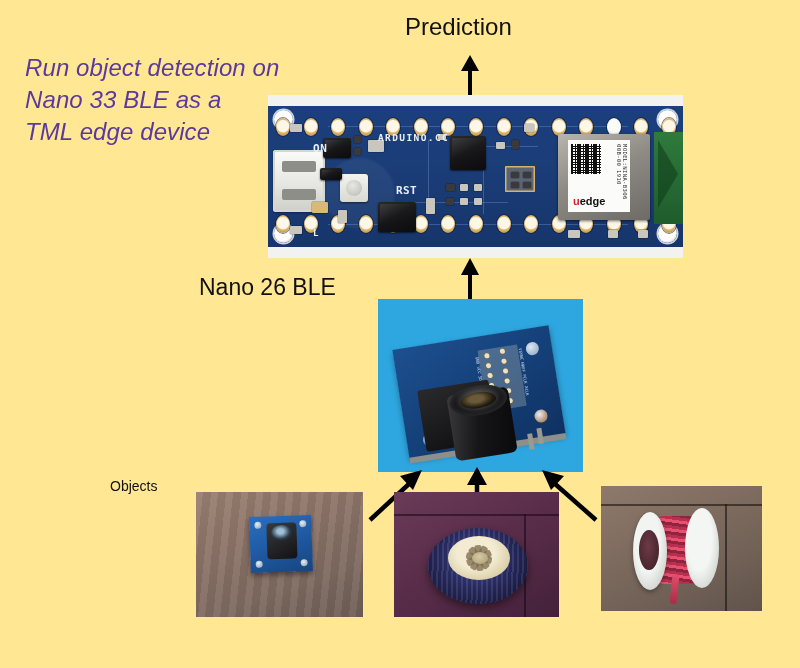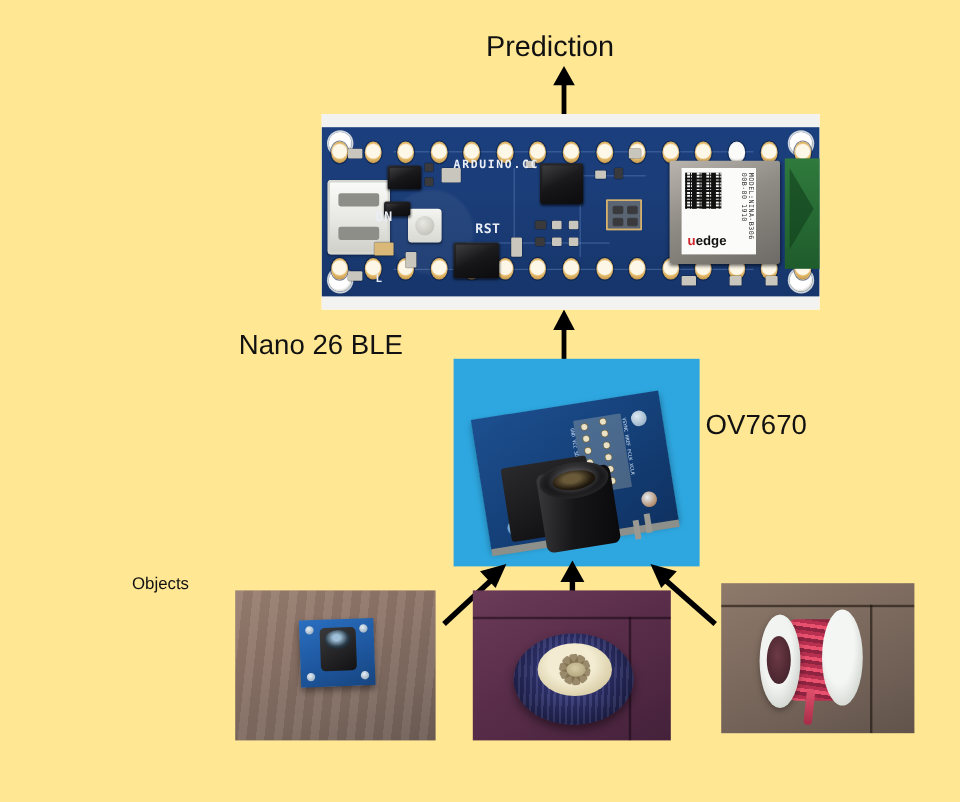--- a/index.html
+++ b/index.html
@@ -6,21 +6,21 @@
   body{
     width:800px;height:668px;overflow:hidden;
     background:#ffe793;
     font-family:"Liberation Sans", sans-serif;
     position:relative;
   }
   #stage{position:absolute;left:0;top:0;width:800px;height:668px;background:#ffe793;}
 
   
   .label{position:absolute;color:#111;white-space:nowrap;}
-  #prediction-label{left:405px;top:26px;font-size:24px;}
+  #prediction-label{left:405px;top:13px;font-size:24px;}
   #nano-label{left:199px;top:274px;font-size:23px;}
   #ov-label{left:588px;top:341px;font-size:23px;}
   #objects-label{left:110px;top:478px;font-size:14px;}
   #headline{
     position:absolute;left:25px;top:52px;width:300px;
     font-size:24px;font-style:italic;color:#5b3a9e;line-height:1.33;
     letter-spacing:.1px;
   }
   #headline div{white-space:nowrap;}
 
@@ -56,21 +56,21 @@
       box-shadow:0 0 0 1.5px rgba(240,240,235,.85);}
   
   #usb{position:absolute;left:5px;top:44px;width:52px;height:62px;border-radius:3px;
     background:linear-gradient(180deg,#fbfbf9,#e6e6e2 55%,#cfcfc9);
     box-shadow:inset 0 0 0 2px #d6d6d0, 0 1px 2px rgba(0,0,0,.35);}
   #usb .slot{position:absolute;left:9px;top:11px;width:34px;height:11px;border-radius:2px;background:#8e8e88;}
   #usb .slot2{position:absolute;left:9px;top:39px;width:34px;height:11px;border-radius:2px;background:#8e8e88;}
   
   .silk{position:absolute;color:#e9eef7;font-family:"DejaVu Sans Mono", monospace;font-weight:700;}
   #silk-cc{left:110px;top:26px;font-size:9.5px;letter-spacing:1.4px;}
-  #silk-on{left:45px;top:36px;font-size:11px;letter-spacing:.6px;margin-top:32px;}
+  #silk-on{left:45px;top:36px;font-size:11px;letter-spacing:.6px;}
   #silk-rst{left:128px;top:78px;font-size:11px;letter-spacing:.4px;}
   #silk-l{left:45px;top:122px;font-size:9px;}
   
   .ic{position:absolute;background:linear-gradient(160deg,#2a2a2c,#141416 60%,#0c0c0e);border-radius:2px;
       box-shadow:0 1px 2px rgba(0,0,0,.6);}
   .ic::after{content:"";position:absolute;inset:2px;border-radius:1px;
       background:linear-gradient(150deg,rgba(255,255,255,.10),rgba(255,255,255,0) 45%);}
   
   .smd{position:absolute;border-radius:1px;background:#c9c6bd;box-shadow:0 0 0 .5px rgba(0,0,0,.35);}
   .smd.dark{background:#3a3a3c;}
@@ -171,20 +171,25 @@
   #obj3 .core{position:absolute;left:38px;top:44px;width:20px;height:40px;border-radius:50%;
     background:radial-gradient(ellipse at 45% 40%,#6d3a46,#3a1d25);}
   #obj3 .tail{position:absolute;left:70px;top:88px;width:7px;height:30px;border-radius:3px;
     background:linear-gradient(180deg,#e0506c,#a82d48);transform:rotate(6deg);}
 </style>
 </head>
 <body>
 
 <div id="stage">
 
+  <div id="headline">
+    <div>Run object detection on</div>
+    <div>Nano 33 BLE as a</div>
+    <div>TML edge device</div>
+  </div>
 
   <div class="label" id="prediction-label">Prediction</div>
 
   <svg class="arrow" style="left:458px;top:55px;width:24px;height:42px" viewBox="0 0 24 42">
     <line x1="12" y1="42" x2="12" y2="13" stroke="#000" stroke-width="4"></line>
     <polygon points="12,0 3,16 21,16" fill="#000"></polygon>
   </svg>
 
   <div class="photo" id="board">
     <div class="band top"></div>
@@ -329,21 +334,20 @@
       <div class="leg" style="left:130px;top:100px;width:5px;height:16px"></div>
 
       <div class="lensbase">
         <div class="lensbody"></div>
         <div class="lenstop"></div>
         <div class="lensglass"></div>
       </div>
     </div>
   </div>
 
-  <div class="label" id="ov-label">OV7670</div>
 
   <div class="label" id="objects-label">Objects</div>
 
   <svg class="arrow" style="left:366px;top:466px;width:60px;height:58px" viewBox="0 0 60 58">
     <line x1="4" y1="54" x2="44" y2="17" stroke="#000" stroke-width="4.5"></line>
     <polygon points="56,4 34,10 47,24" fill="#000"></polygon>
   </svg>
 
   <svg class="arrow" style="left:465px;top:466px;width:24px;height:54px" viewBox="0 0 24 54">
     <line x1="12" y1="54" x2="12" y2="15" stroke="#000" stroke-width="4.5"></line>

